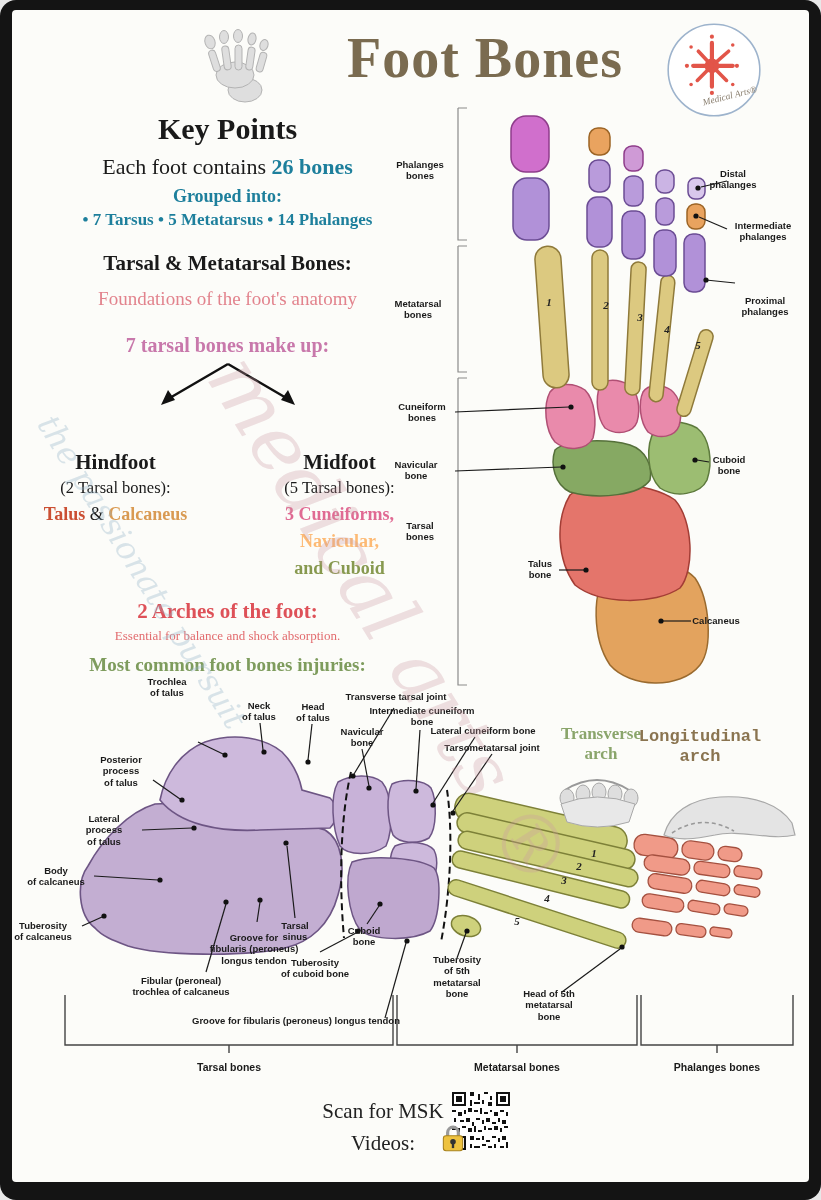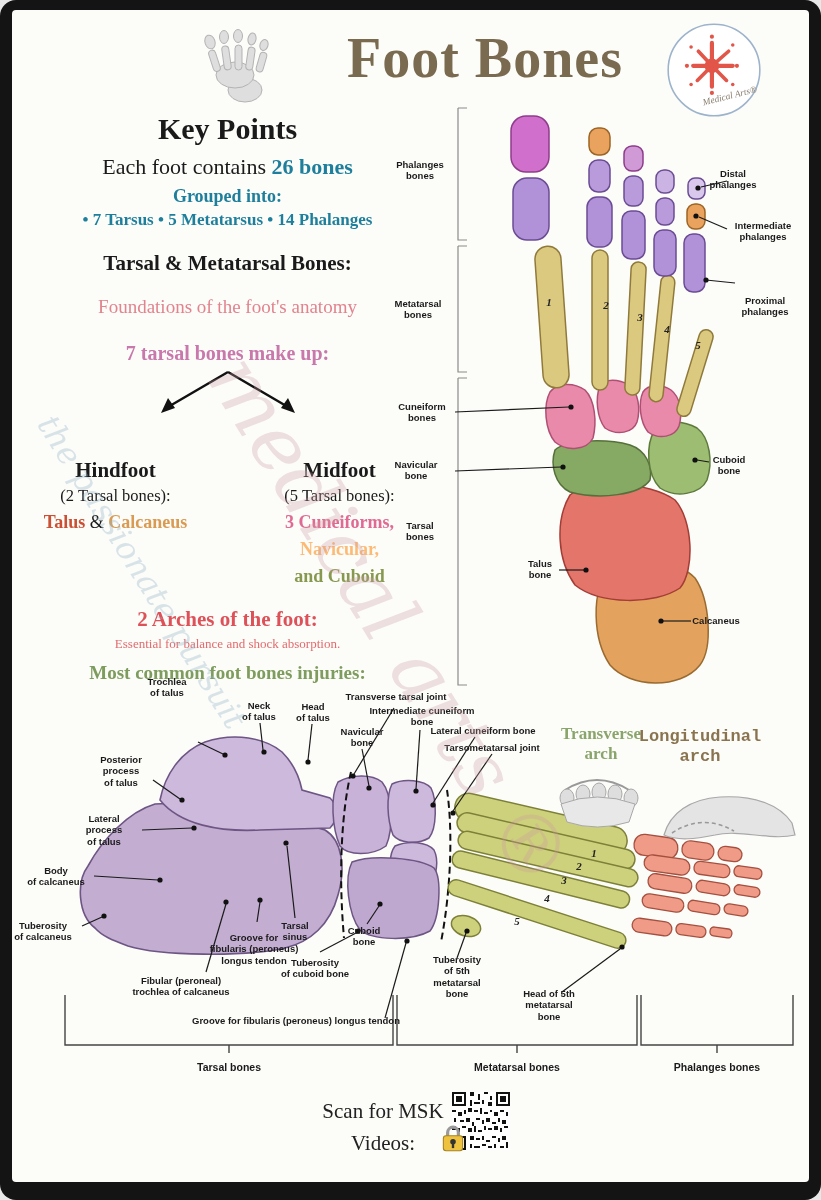--- a/index.html
+++ b/index.html
@@ -11,21 +11,21 @@
   .kp{position:absolute;left:20px;top:112px;width:415px;text-align:center;color:#1a1a1a;z-index:6;}
   .b{font-weight:700;}
   .teal{color:#1d7f9c}.pink{color:#e2838d}.mauve{color:#c878ab}
   .red{color:#de5158}.red2{color:#e26b6e}.green{color:#7e9c5d}.lgreen{color:#aabf8e}
   .talus-c{color:#cb4f33}.calc-c{color:#d99a52}.cuneo-c{color:#e06a93}.navic-c{color:#fdba74}.cuboid-c{color:#87994f}
   .kp-h{font-size:30px;font-weight:700;}
   .kp-l1{font-size:22px;margin-top:8px;}
   .kp-grp{font-size:18px;margin-top:6px;}
   .kp-grps{font-size:17px;margin-top:3px;}
   .kp-th{font-size:21px;font-weight:700;margin-top:21px;}
-  .kp-ts{font-size:19px;margin-top:20px;}
+  .kp-ts{font-size:19px;margin-top:12px;}
   .kp-mk{font-size:20px;margin-top:24px;}
   .arrows{display:block;margin:4px auto 0;}
   .kp-row{display:flex;justify-content:center;gap:34px;margin-top:0;}
   .kp-col{width:190px;margin-top:43px;}
   .kp-sub-h{font-size:21px;font-weight:700;}
   .kp-sub-s{font-size:16.5px;margin-top:3px;}
   .kp-bones{font-size:18px;margin-top:6px;}
   .kp-line{font-size:18px;font-weight:700;margin-top:6px;}
   .kp-ah{font-size:21px;margin-top:20px;}
   .kp-as{font-size:13px;margin-top:4px;}

